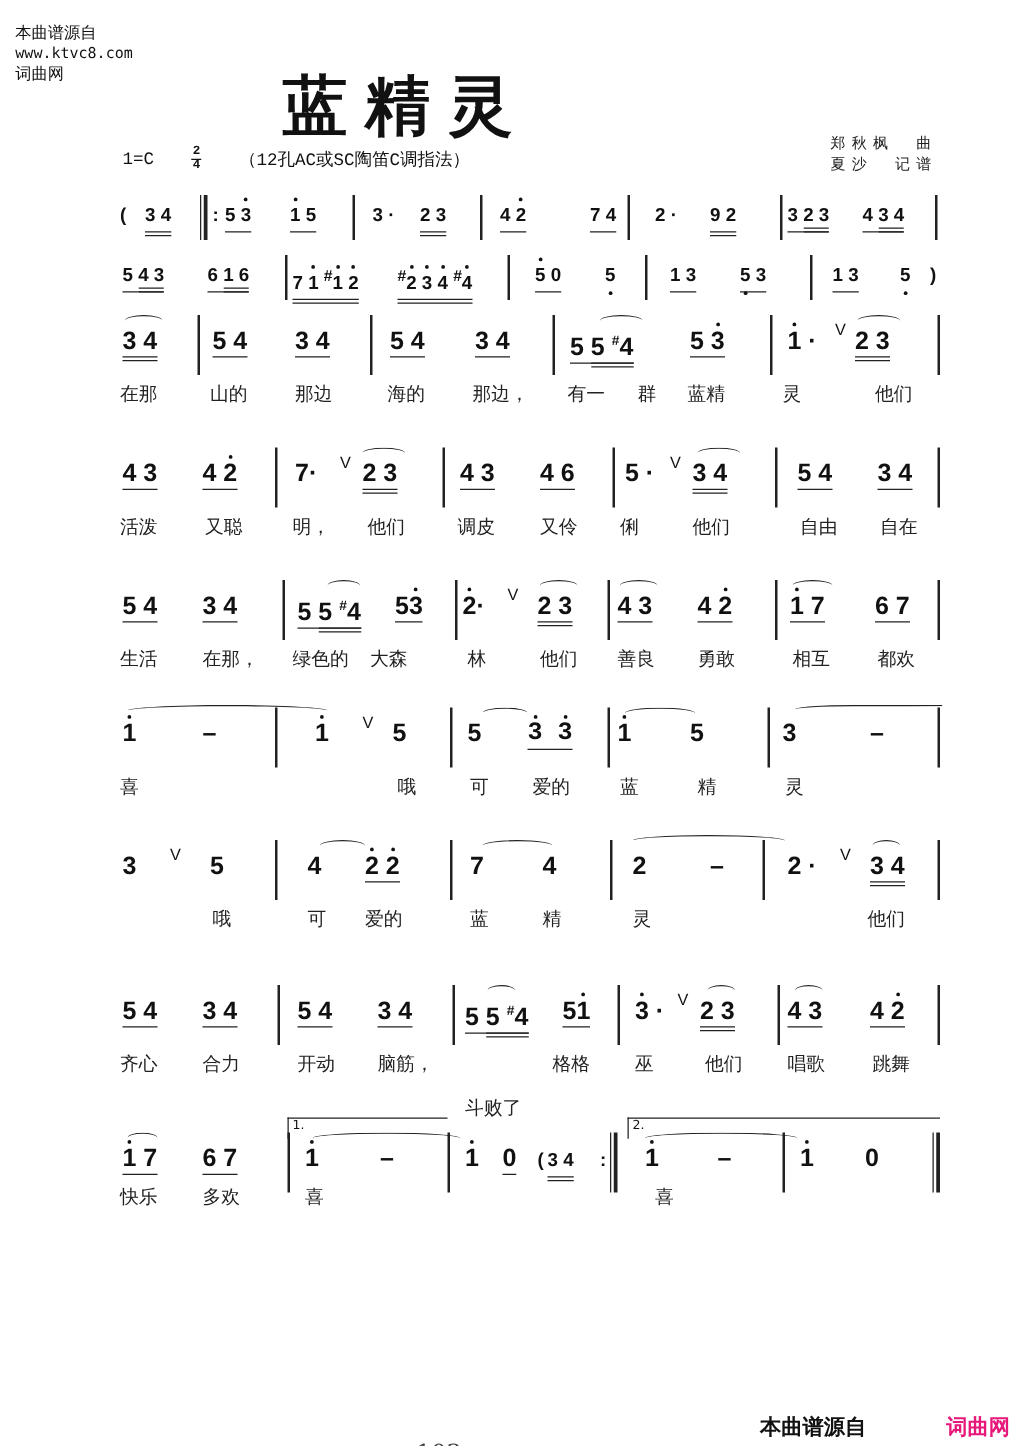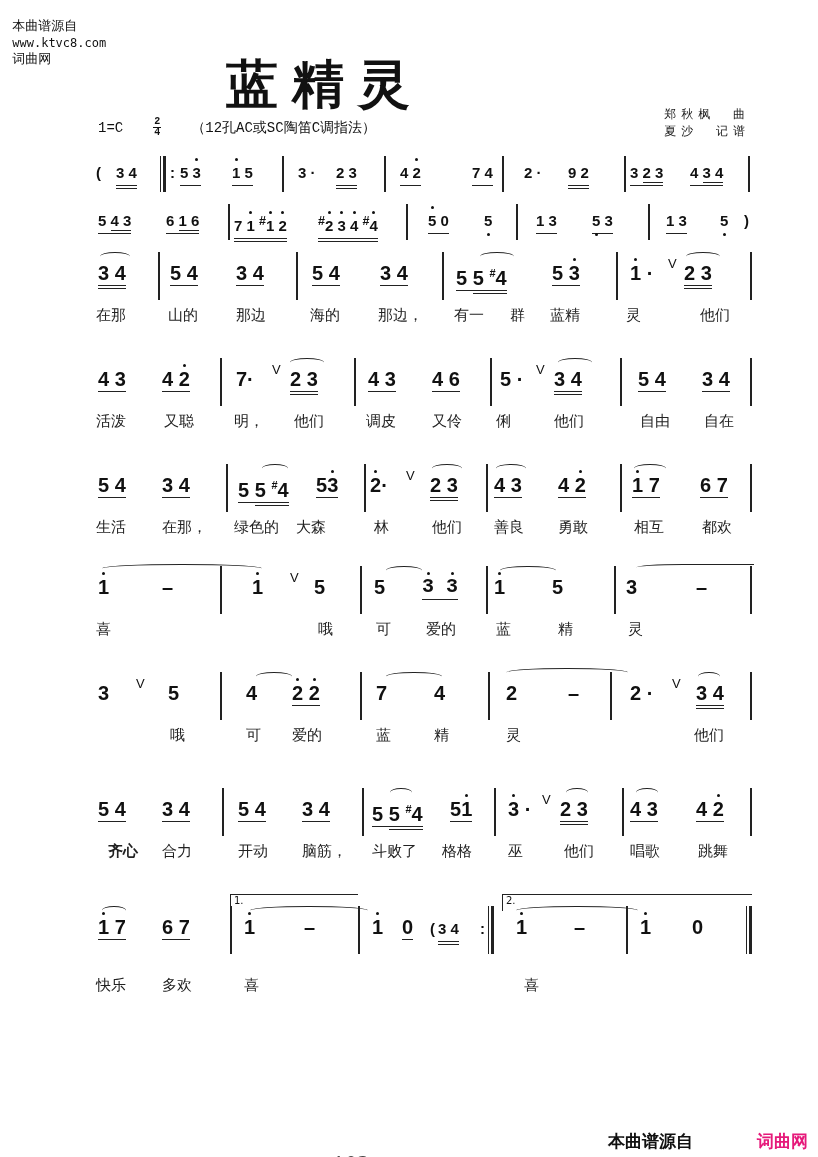--- a/index.html
+++ b/index.html
@@ -310,25 +310,25 @@
     <span class="breath" style="left:446px;">V</span>
     <span class="tie" style="left:470px; width:22px;"></span>
     <span class="tok u2" style="left:464px;">2 3</span>
     <span class="bar" style="left:526px;"></span>
     <span class="tie" style="left:540px; width:22px;"></span>
     <span class="tok u1" style="left:534px;">4  3</span>
     <span class="tok u1" style="left:600px;">4 <span class="note dot-hi">2</span></span>
     <span class="bar" style="left:654px;"></span>
   </div>
   <div class="lyrics-row" style="margin-top:12px;">
-    <span class="lyric" style="left:12px;font-weight:bold;">齐心</span>
+    <span class="lyric" style="left:0;">齐心</span>
     <span class="lyric" style="left:66px;">合力</span>
     <span class="lyric" style="left:142px;">开动</span>
     <span class="lyric" style="left:206px;font-family:Liberation Serif, serif;">脑筋，</span>
-    <span class="lyric" style="left:276px;">斗败了</span>
+    <span class="lyric" style="left:276px;margin-top:35px;">斗败了</span>
     <span class="lyric" style="left:346px;">格格</span>
     <span class="lyric" style="left:412px;">巫</span>
     <span class="lyric" style="left:468px;">他们</span>
     <span class="lyric" style="left:534px;">唱歌</span>
     <span class="lyric" style="left:602px;">跳舞</span>
   </div>
 </div>
 
 <div class="system" style="top:906px;">
   <div class="notes-row">
@@ -349,21 +349,21 @@
     <span class="dblbar" style="left:392px;"></span>
     <span class="volta" style="left:406px; width:246px;">2.</span>
     <span class="tie" style="left:420px; width:122px;"></span>
     <span class="tok" style="left:420px;"><span class="note dot-hi">1</span></span>
     <span class="tok" style="left:478px;">–</span>
     <span class="bar" style="left:530px;"></span>
     <span class="tok" style="left:544px;"><span class="note dot-hi">1</span></span>
     <span class="tok" style="left:596px;">0</span>
     <span class="dblbar" style="left:650px;"></span>
   </div>
-  <div class="lyrics-row" style="margin-top:28px;">
+  <div class="lyrics-row" style="">
     <span class="lyric" style="left:0;">快乐</span>
     <span class="lyric" style="left:66px;">多欢</span>
     <span class="lyric" style="left:148px;">喜</span>
     <span class="lyric" style="left:428px;">喜</span>
   </div>
 </div>
 
 <div class="abs pageno">103</div>
 
 <div class="abs wm-bottom">本曲谱源自</div>

